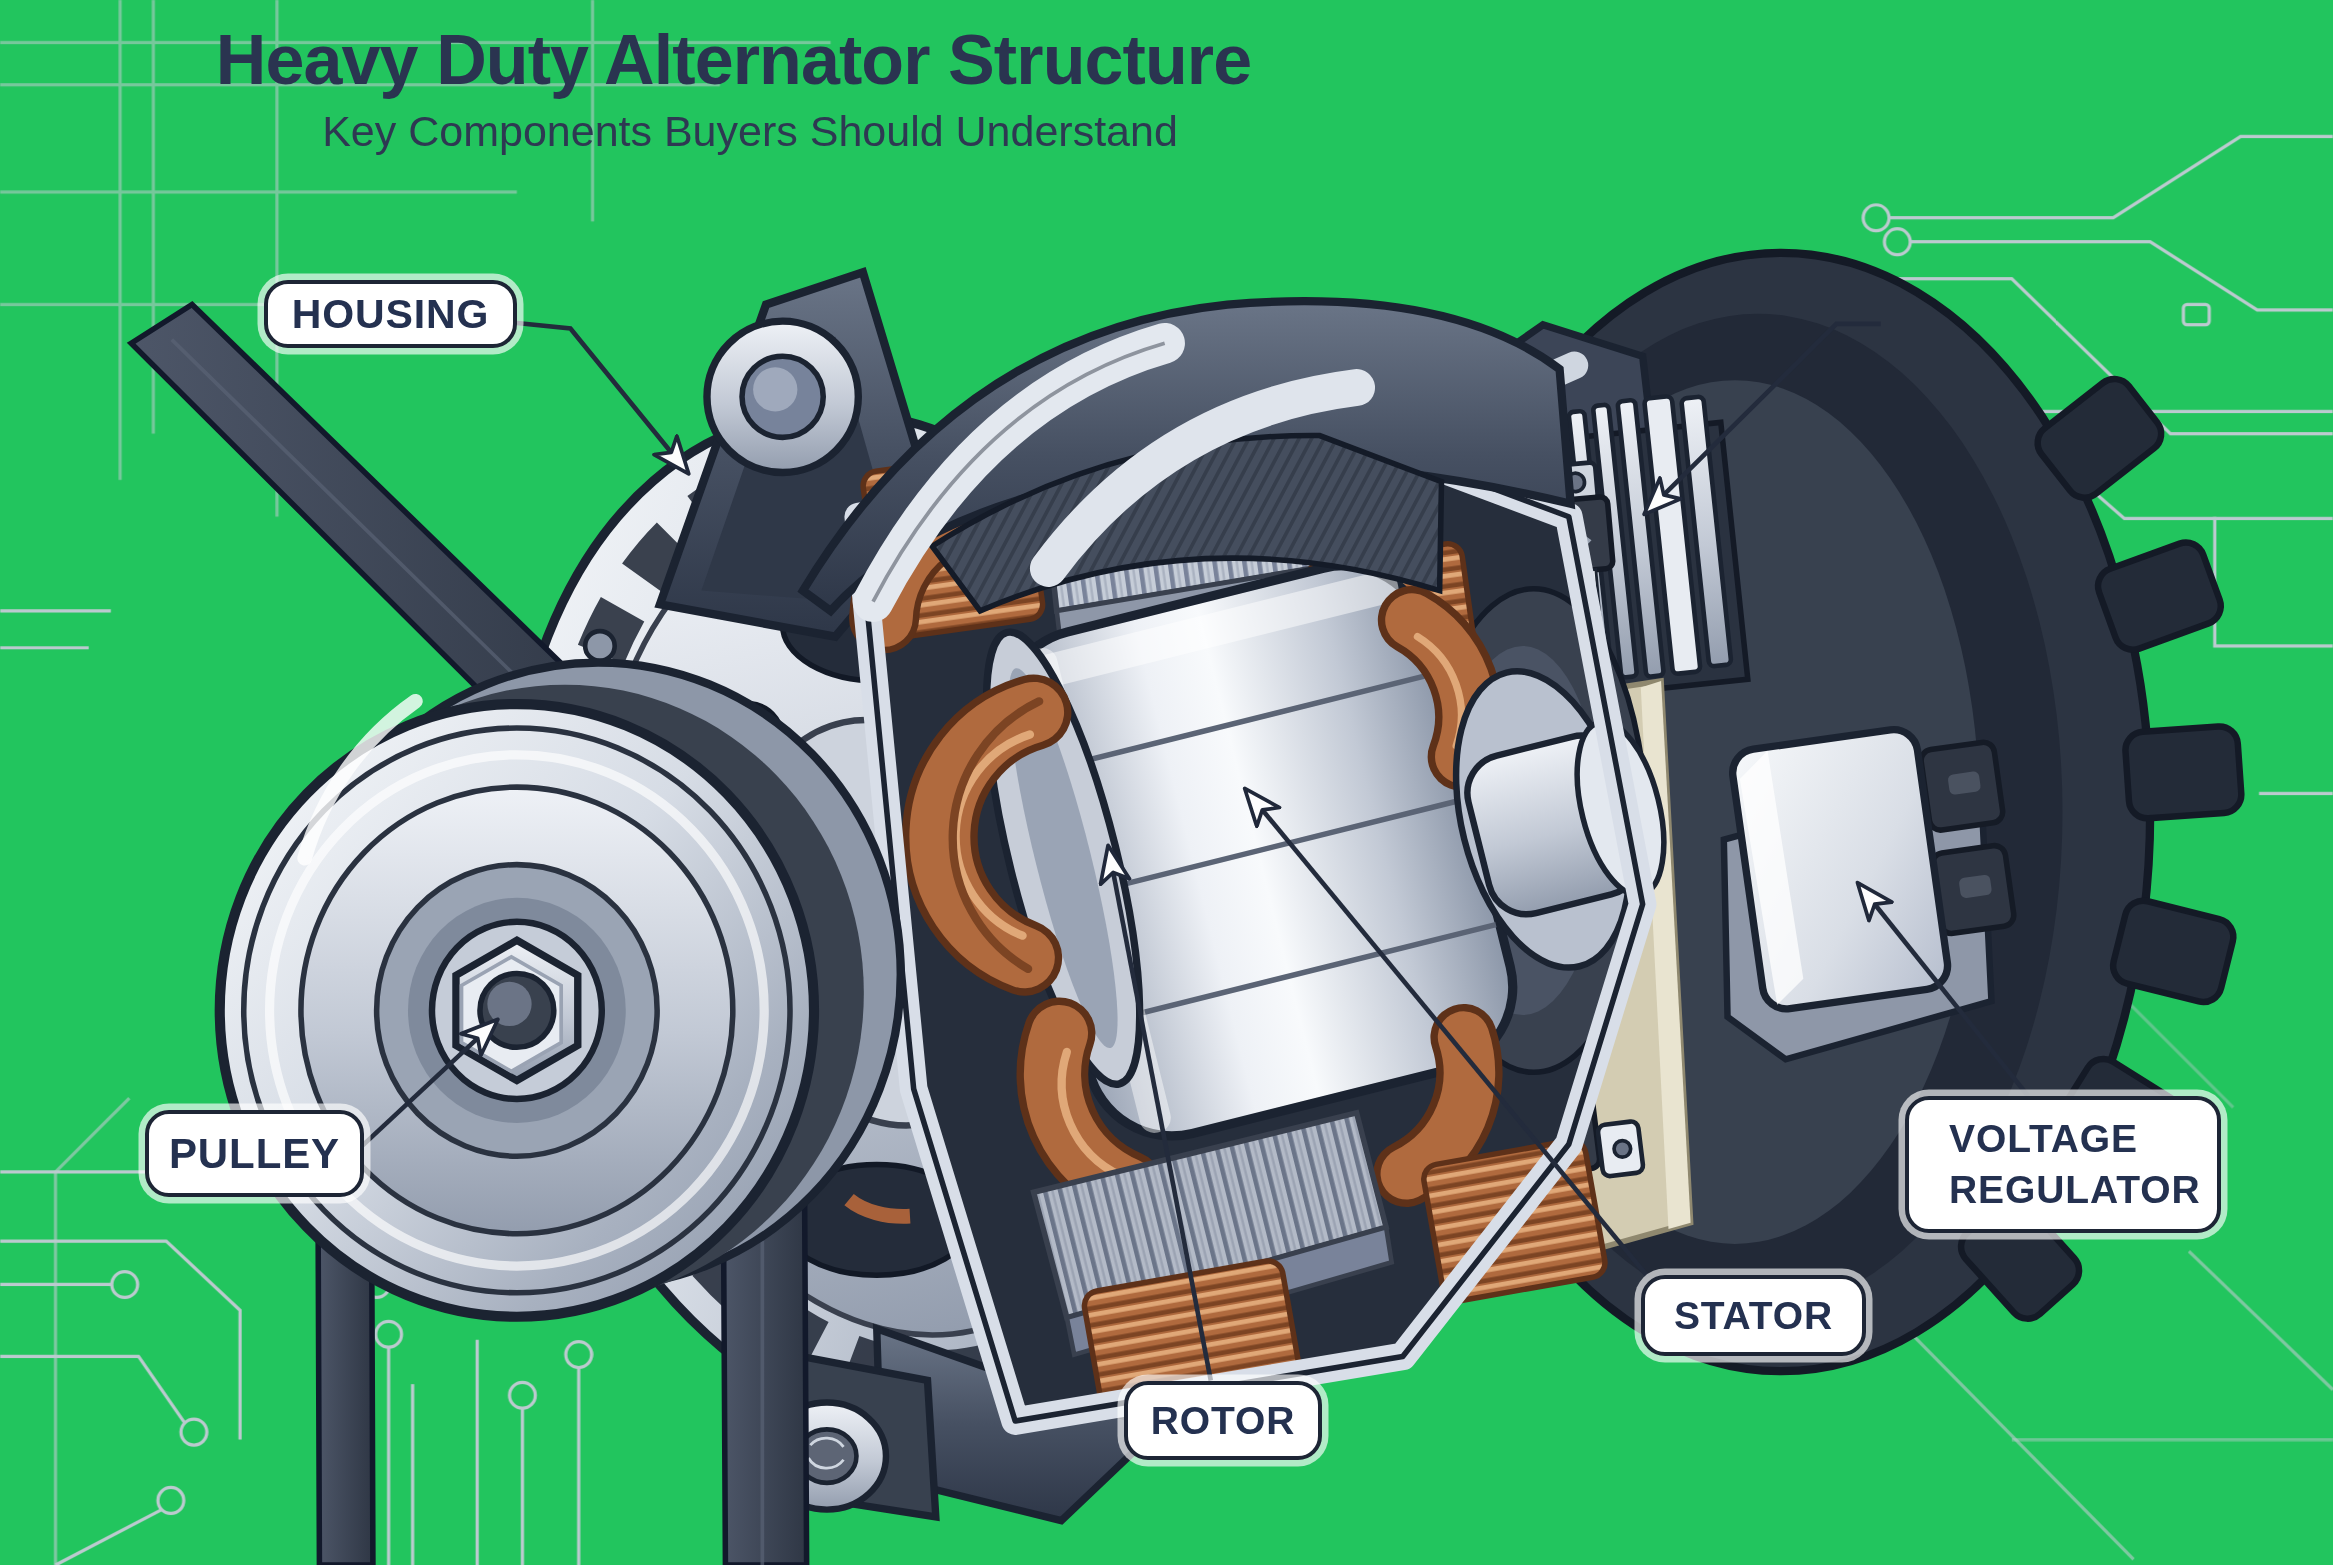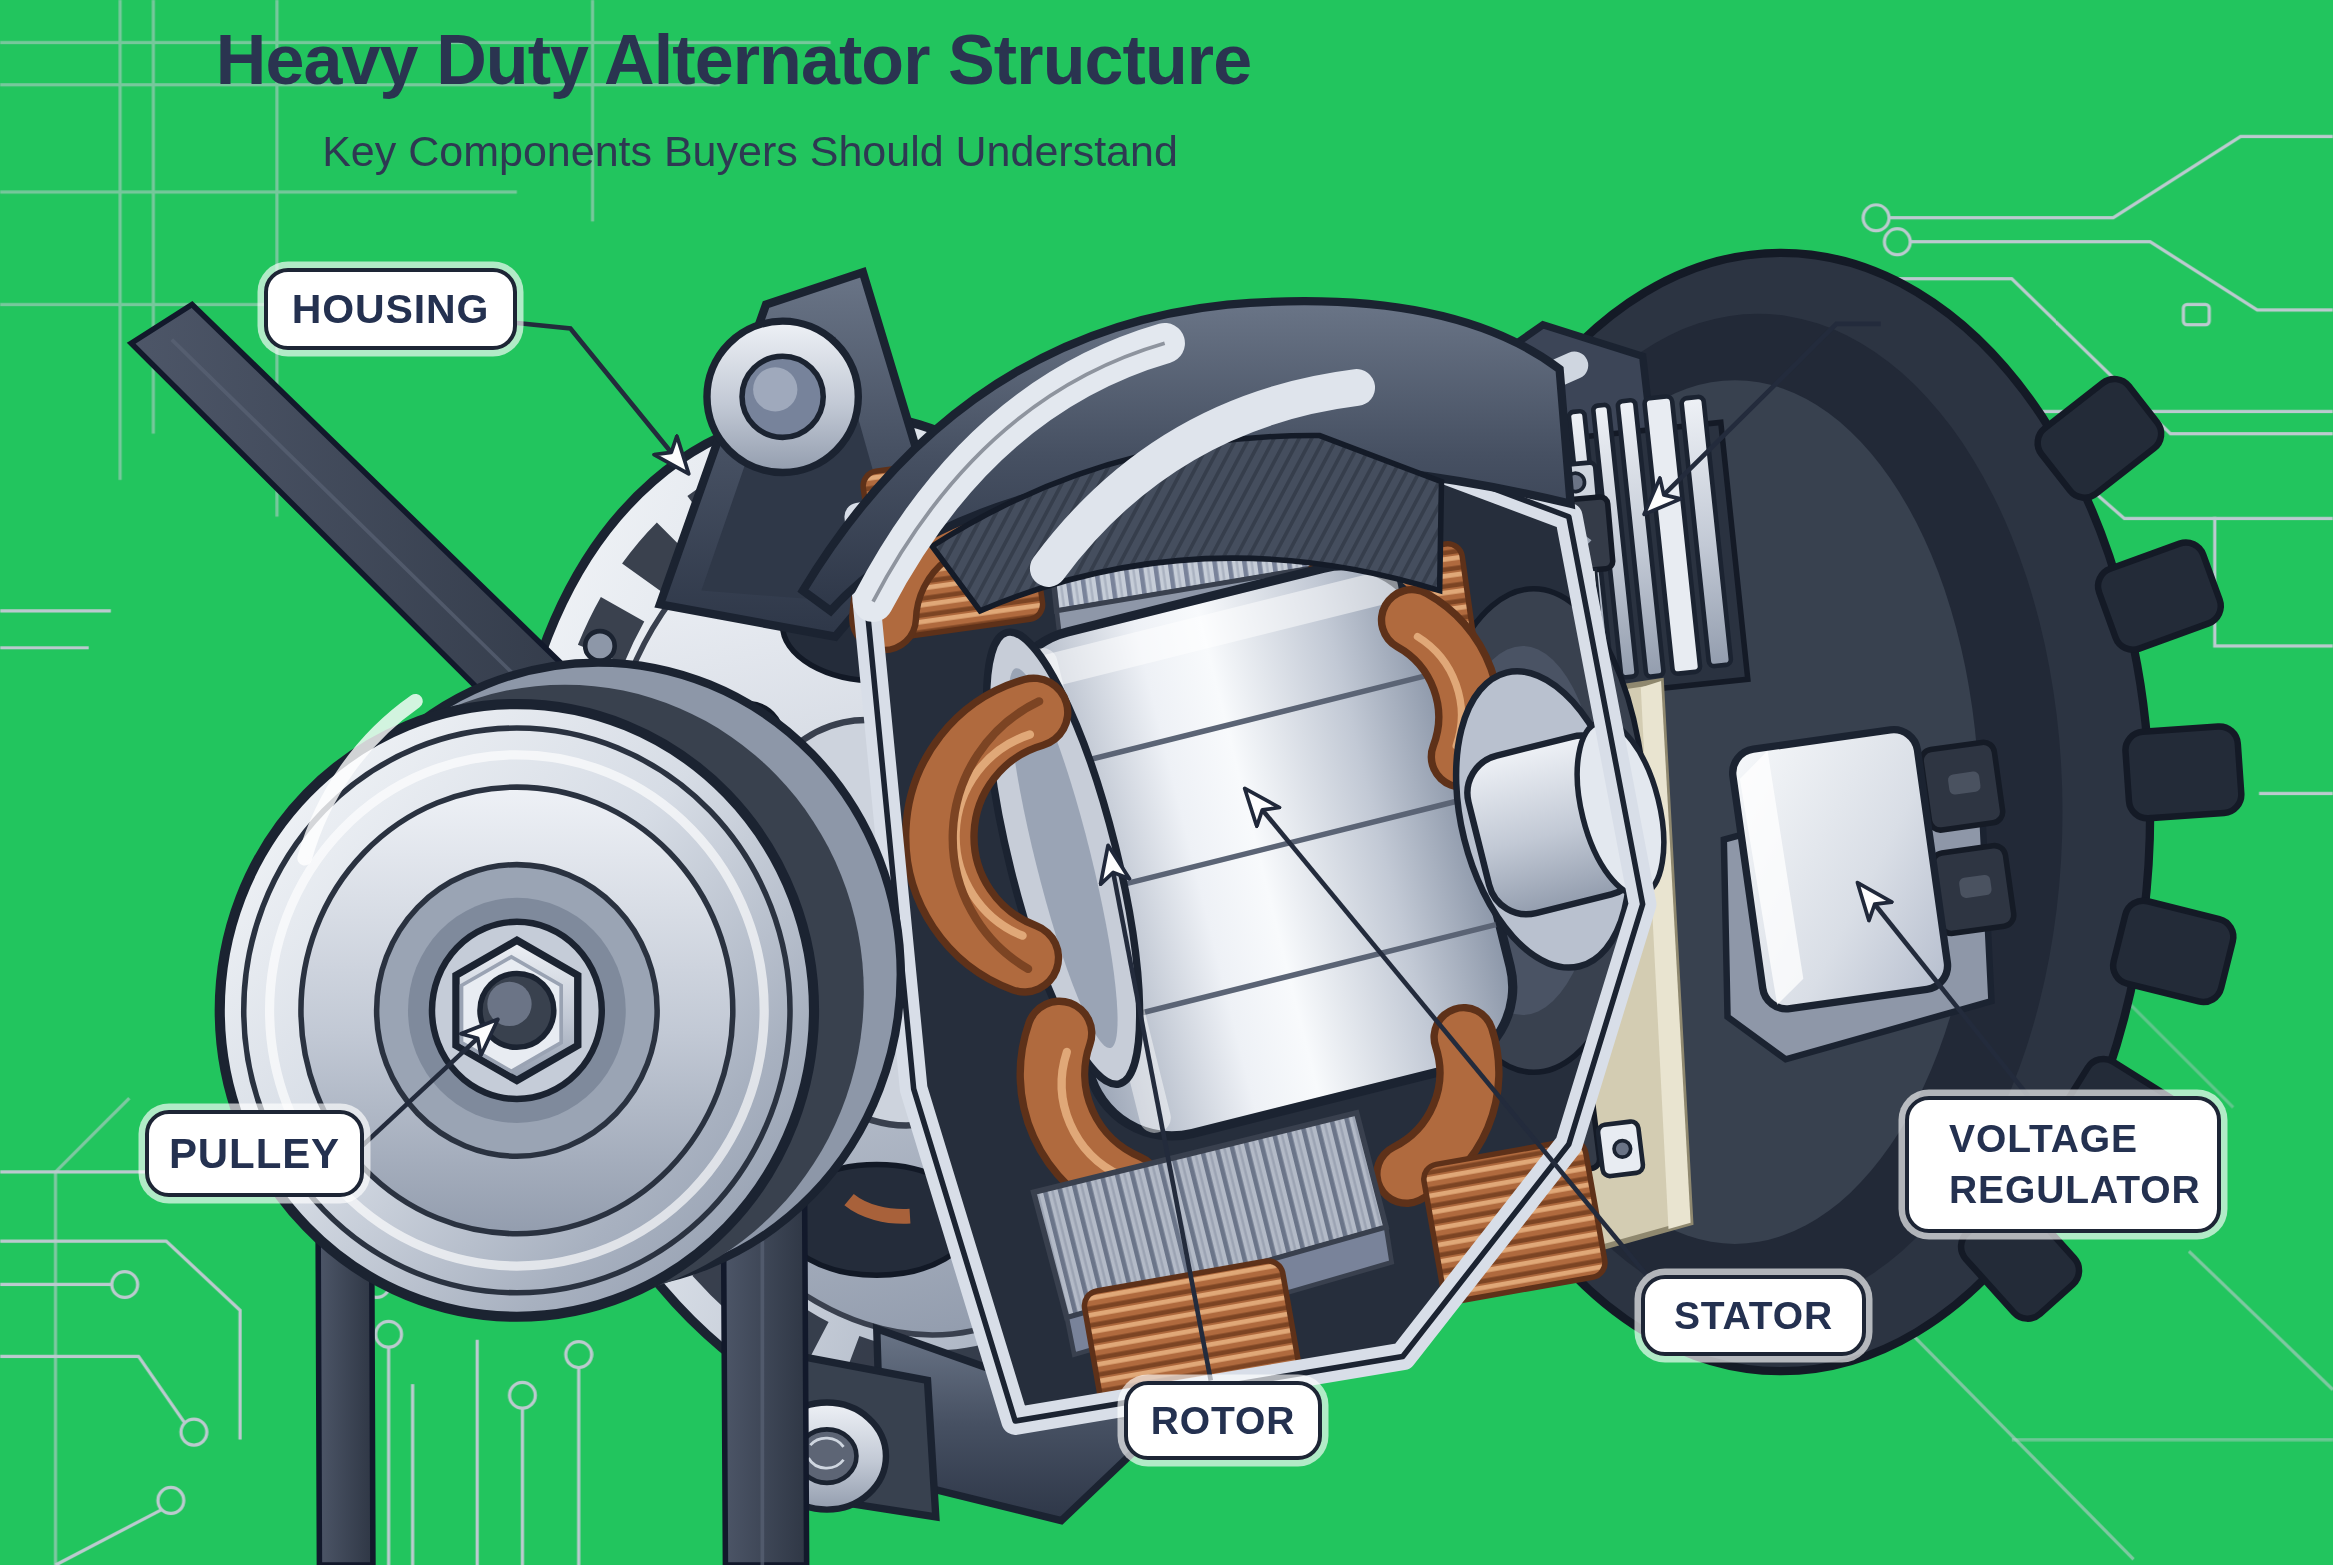--- a/index.html
+++ b/index.html
@@ -8,28 +8,28 @@
     font-family:"Liberation Sans",sans-serif;
     background:
       repeating-linear-gradient(to right, rgba(174,181,196,.16) 0 1.8px, transparent 1.8px 109px),
       repeating-linear-gradient(to bottom, rgba(174,181,196,.16) 0 1.8px, transparent 1.8px 109px),
       linear-gradient(135deg,#f3f5f8 0%,#ecoef2 40%,#eef0f4 100%);
     background-color:#22c55e;
   }
   svg{position:absolute;left:0;top:0;}
   .title-block{position:absolute;left:0;top:24px;width:1467px;text-align:center;z-index:6;}
   .title{font-size:70px;font-weight:800;color:#2a3450;letter-spacing:-0.9px;line-height:1.05;}
-  .subtitle{font-size:43px;font-weight:400;color:#2e3952;margin-top:29px;letter-spacing:0;padding-left:33px;}
+  .subtitle{font-size:43px;font-weight:400;color:#2e3952;margin-top:9px;letter-spacing:0;padding-left:33px;}
   .label{
     position:absolute;z-index:7;background:#ffffff;border:4.6px solid #1d2535;border-radius:24px;
     display:flex;align-items:center;justify-content:center;box-sizing:border-box;
     color:#243150;font-weight:700;letter-spacing:0.9px;
     box-shadow:0 0 0 6.5px rgba(255,255,255,.65);
   }
-  .lbl-housing{left:264px;top:268px;width:253px;height:82px;font-size:41px;}
+  .lbl-housing{left:264px;top:280px;width:253px;height:68px;font-size:41px;}
   .lbl-rectifier{left:1881px;top:281px;width:274px;height:85px;font-size:41px;}
   .lbl-pulley{left:145px;top:1110px;width:219px;height:87px;font-size:42px;}
   .lbl-vreg{left:1905px;top:1096px;width:316px;height:137px;font-size:39px;justify-content:flex-start;padding-left:40px;line-height:1.3;text-align:left;}
   .lbl-stator{left:1641px;top:1275px;width:225px;height:81px;font-size:39px;}
   .lbl-rotor{left:1124px;top:1381px;width:198px;height:79px;font-size:39px;}
   .bg-layer{z-index:1;}
   .art-layer{z-index:3;}
   .lead-layer{z-index:5;}
 </style>
 </head>

